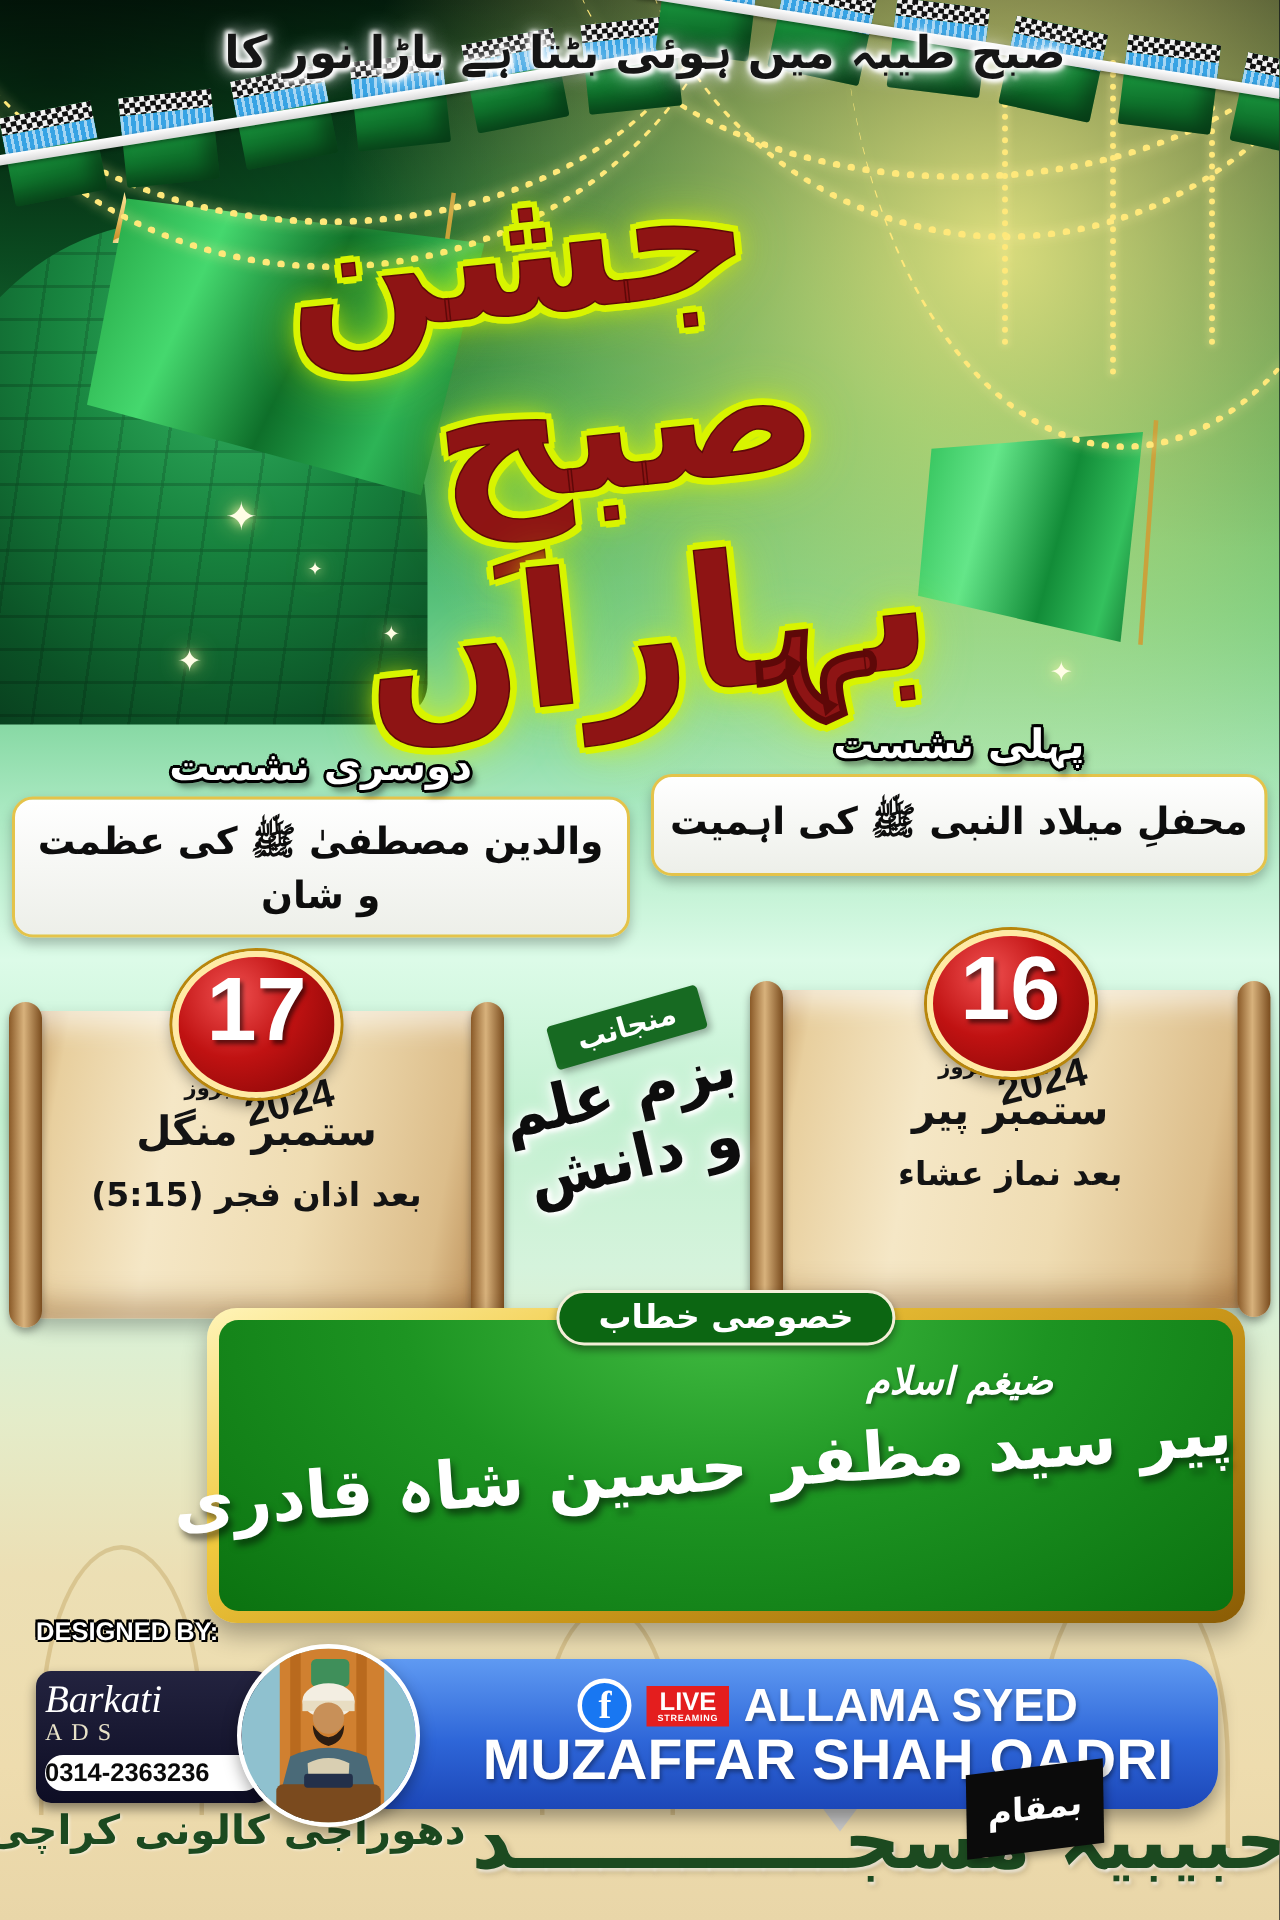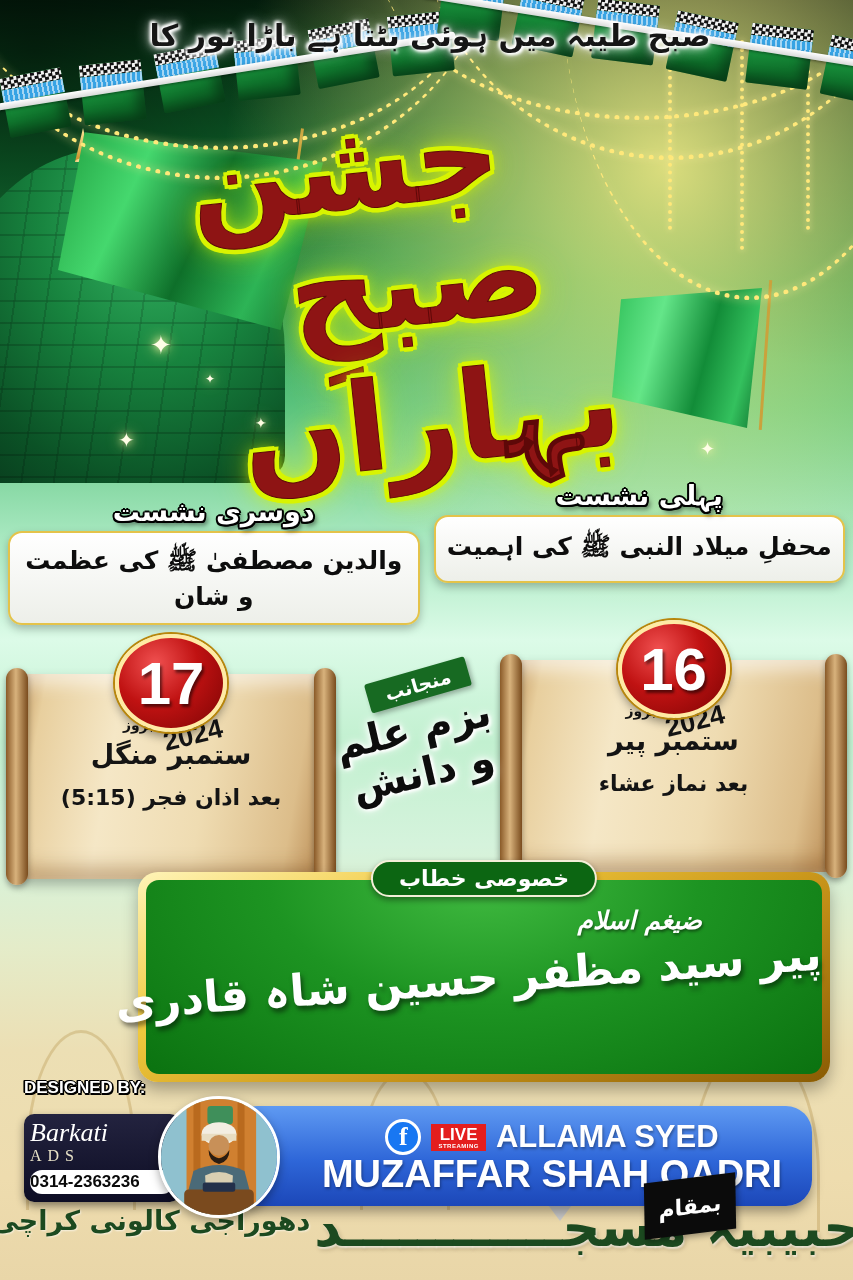--- a/index.html
+++ b/index.html
@@ -108,21 +108,21 @@
   .scroll::before, .scroll::after { content:''; position:absolute; top:-6px; bottom:-6px; width:22px;
     background:linear-gradient(90deg,#8a5a28,#d8b27c 45%,#7a4c1e); border-radius:12px;
     box-shadow:0 3px 6px rgba(0,0,0,.35); }
   .scroll::before { right:-6px; } .scroll::after { left:-6px; }
   .scroll-first { width:335px; height:212px; }
   .scroll-second { width:318px; height:205px; margin-top:14px; }
   .scroll-inner { position:relative; height:100%; direction:rtl; text-align:center; padding-top:44px; z-index:1; }
   .date-badge { position:absolute; top:-40px; left:50%; transform:translateX(-50%); width:112px; height:98px;
     border-radius:50%; background:radial-gradient(circle at 35% 28%, #f05050 0%, #c01212 45%, #7c0404 100%);
     border:4px solid #ffeaa4; box-shadow:0 0 0 2px #b8860b, 0 5px 10px rgba(0,0,0,.4);
-    display:flex; align-items:center; justify-content:center; z-index:2; }
+    display:flex; align-items:flex-start; justify-content:center; z-index:2; }
   .date-num { font-family:"Liberation Sans", sans-serif; font-size:60px; font-weight:bold; color:#fff;
     text-shadow:2px 3px 3px rgba(0,0,0,.55); }
   .scroll-year { display:inline-block; transform:rotate(-14deg); font-family:"Liberation Sans", sans-serif;
     font-size:27px; font-weight:bold; color:#141414; margin-top:2px; }
   .scroll-broz { font-size:14px; font-weight:bold; color:#141414; display:inline-block; margin:0 4px; transform:translateY(-14px); }
   .scroll-line { font-size:27px; font-weight:bold; color:#141414; line-height:44px; margin-top:-18px; }
   .scroll-time { font-size:22px; font-weight:bold; color:#141414; margin-top:8px; }
 
   .organizer { width:160px; text-align:center; padding-top:10px; position:relative; z-index:4; }
   .organizer-tag { display:inline-block; transform:rotate(-16deg); background:#176a22; color:#fff;

